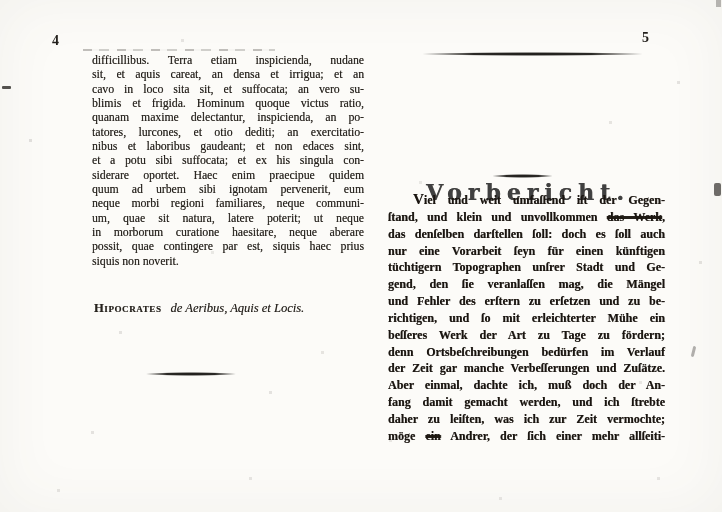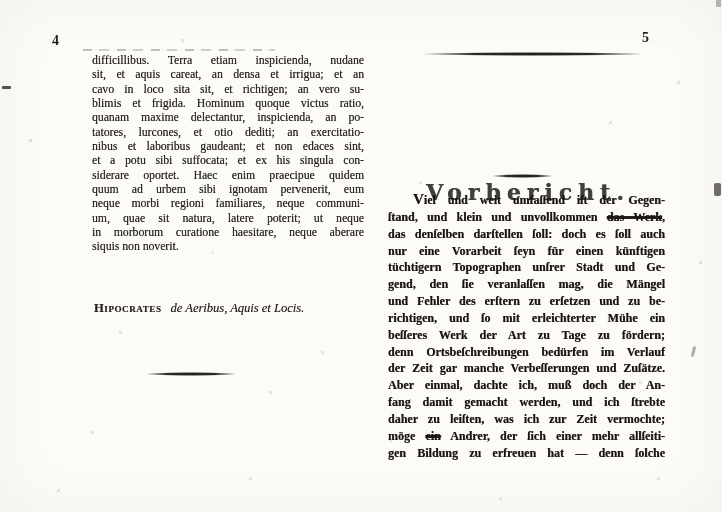--- a/index.html
+++ b/index.html
@@ -159,31 +159,32 @@
   <div class="mark mark-right-b"></div>
   <div class="mark mark-corner-tr"></div>
 
   <div>
     <div class="pagenum left-num">4</div>
     <div class="ghost-rule"></div>
 
     <div class="latin-text">
       <div class="lline">difficillibus. Terra etiam inspicienda, nudane</div>
       <div class="lline">sit, et aquis careat, an densa et irrigua; et an</div>
-      <div class="lline">cavo in loco sita sit, et richtigen; an vero su-</div>
+      <div class="lline">cavo in loco sita sit, et suffocata; an vero su-</div>
       <div class="lline">blimis et frigida. Hominum quoque victus ratio,</div>
       <div class="lline">quanam maxime delectantur, inspicienda, an po-</div>
       <div class="lline">tatores, lurcones, et otio dediti; an exercitatio-</div>
       <div class="lline">nibus et laboribus gaudeant; et non edaces sint,</div>
       <div class="lline">et a potu sibi suffocata; et ex his singula con-</div>
       <div class="lline">siderare oportet. Haec enim praecipue quidem</div>
       <div class="lline">quum ad urbem sibi ignotam pervenerit, eum</div>
       <div class="lline">neque morbi regioni familiares, neque communi-</div>
       <div class="lline">um, quae sit natura, latere poterit; ut neque</div>
       <div class="lline">in morborum curatione haesitare, neque aberare</div>
+      <div class="lline">possit, quae contingere par est, siquis haec prius</div>
       <div class="lline no-just">siquis non noverit.</div>
     </div>
 
     <div class="citation">
       <span class="cit-author">Hipocrates</span><span class="cit-work">de Aeribus, Aquis et Locis.</span>
     </div>
 
     <div class="taper-rule left-end-rule"></div>
   </div>
 
@@ -203,17 +204,16 @@
       <div class="gline"><span>gend, den ſie veranlaſſen mag, die Mängel</span><span class="struck"></span><span></span></div>
       <div class="gline"><span>und Fehler des erſtern zu erſetzen und zu be-</span><span class="struck"></span><span></span></div>
       <div class="gline"><span>richtigen, und ſo mit erleichterter Mühe ein</span><span class="struck"></span><span></span></div>
       <div class="gline"><span>beſſeres Werk der Art zu Tage zu fördern;</span><span class="struck"></span><span></span></div>
       <div class="gline"><span>denn Ortsbeſchreibungen bedürfen im Verlauf</span><span class="struck"></span><span></span></div>
       <div class="gline"><span>der Zeit gar manche Verbeſſerungen und Zuſätze.</span><span class="struck"></span><span></span></div>
       <div class="gline"><span>Aber einmal, dachte ich, muß doch der An-</span><span class="struck"></span><span></span></div>
       <div class="gline"><span>fang damit gemacht werden, und ich ſtrebte</span><span class="struck"></span><span></span></div>
       <div class="gline"><span>daher zu leiſten, was ich zur Zeit vermochte;</span><span class="struck"></span><span></span></div>
       <div class="gline"><span>möge </span><span class="struck">ein</span><span> Andrer, der ſich einer mehr allſeiti-</span></div>
-      <div class="gline"><span>gen Bildung zu erfreuen hat — denn ſolche</span><span class="struck"></span><span></span></div>
     </div>
   </div>
 
 </div>
 
 </body></html>

